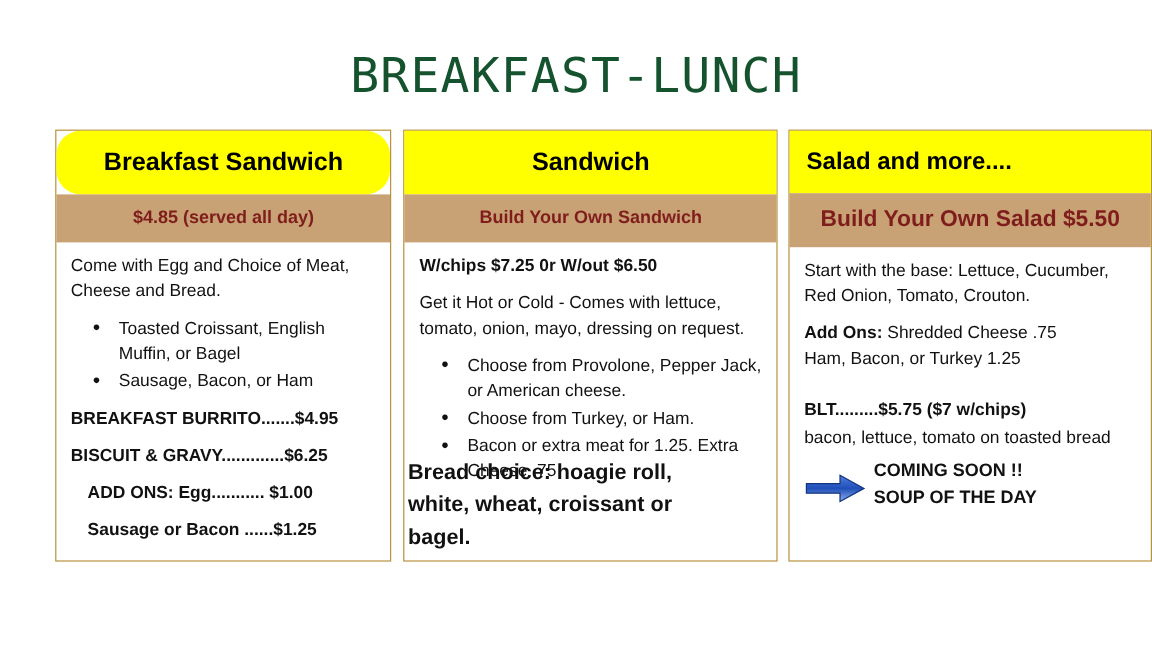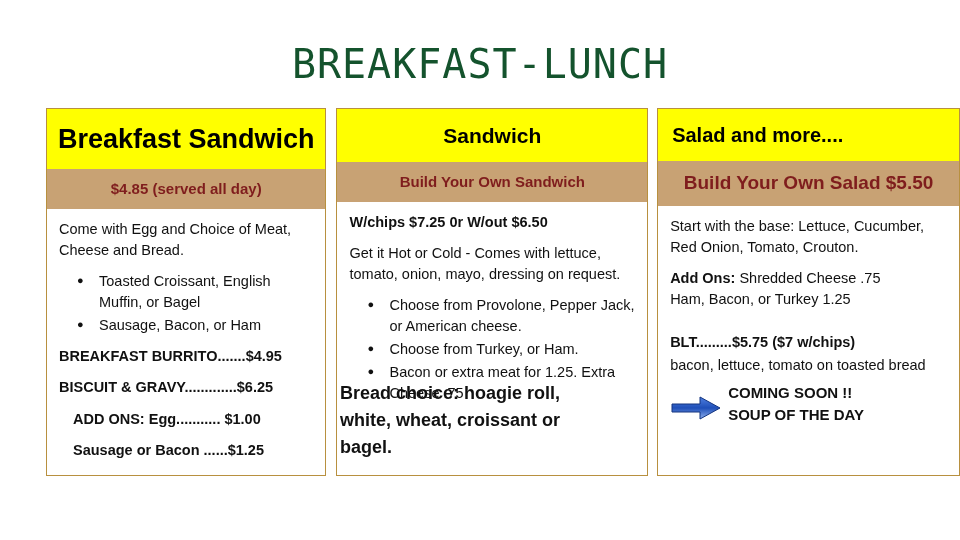--- a/index.html
+++ b/index.html
@@ -47,21 +47,21 @@
 
   .hdr-yellow {
     background: #ffff00;
     text-align: center;
     font-weight: bold;
     font-size: 20px;
     padding: 14px 4px 14px 4px;
     line-height: 1.2;
     color: #000;
   }
-  .col-1 .hdr-yellow { font-size: 27px; }
+  .col-1 .hdr-yellow { font-size: 21px; border-radius: 20px; }
   .col-2 .hdr-yellow { font-size: 21px; }
   .col-3 .hdr-yellow { font-size: 20px; text-align: left; padding-left: 14px; }
 
   .hdr-tan {
     background: #c8a274;
     text-align: center;
     font-weight: bold;
     font-size: 15px;
     padding: 11px 6px;
     color: #7f1d1d;

